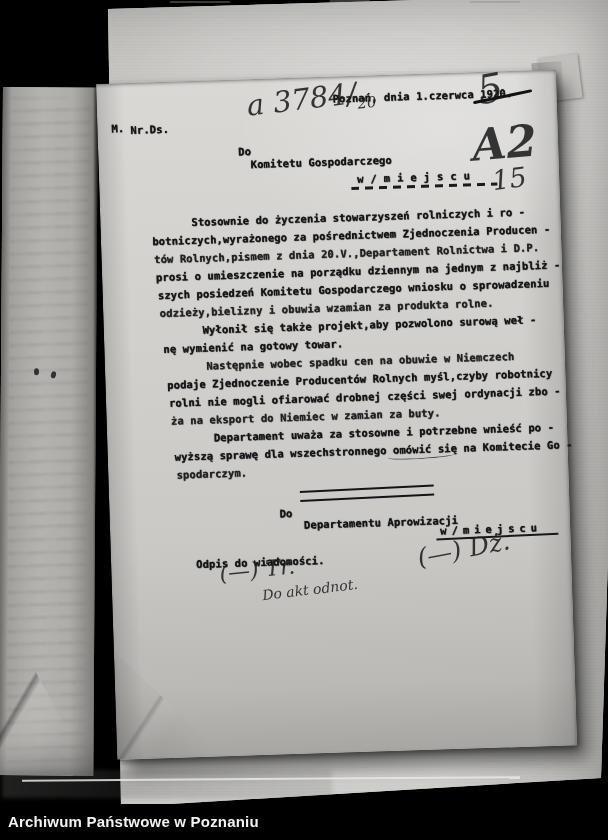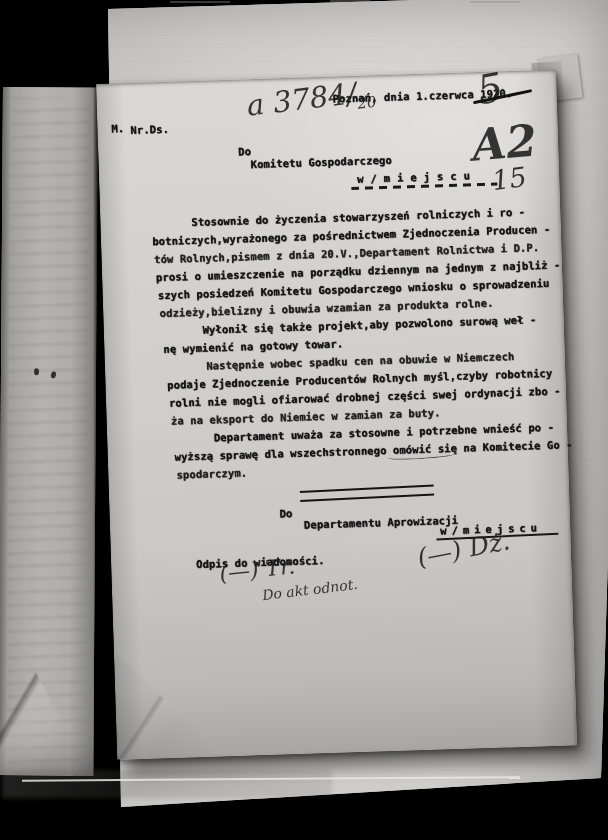--- a/index.html
+++ b/index.html
@@ -165,14 +165,17 @@
     <div class="hand" style="left:108px;top:478px;font-size:22px;transform:rotate(-4deg);">(—) Tr.</div>
     <div class="hand" style="left:150px;top:504px;font-size:14px;transform:rotate(-5deg);">Do akt odnot.</div>
     <div class="hand" style="left:306px;top:462px;font-size:25px;transform:rotate(-9deg);">(—) Dż.</div>
   </div>
 
   <div class="scratch"></div>
   <div class="speck" style="left:170px;top:1px;width:60px;"></div>
   <div class="speck" style="left:330px;top:0;width:40px;"></div>
   <div class="speck" style="left:470px;top:1px;width:50px;"></div>
 
+  <div class="caption-bar">
+    <div class="caption-text">Archiwum Państwowe w Poznaniu</div>
+  </div>
 
 </div>
 
 </body></html>

